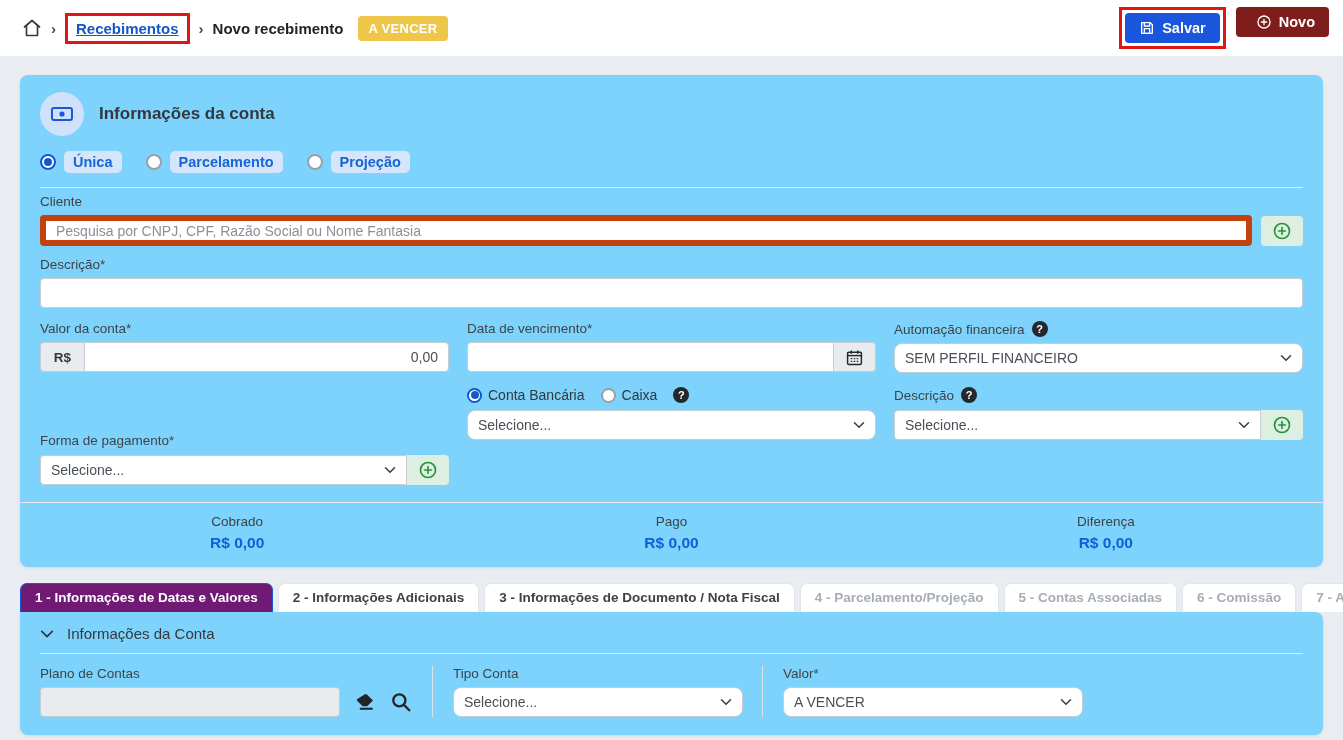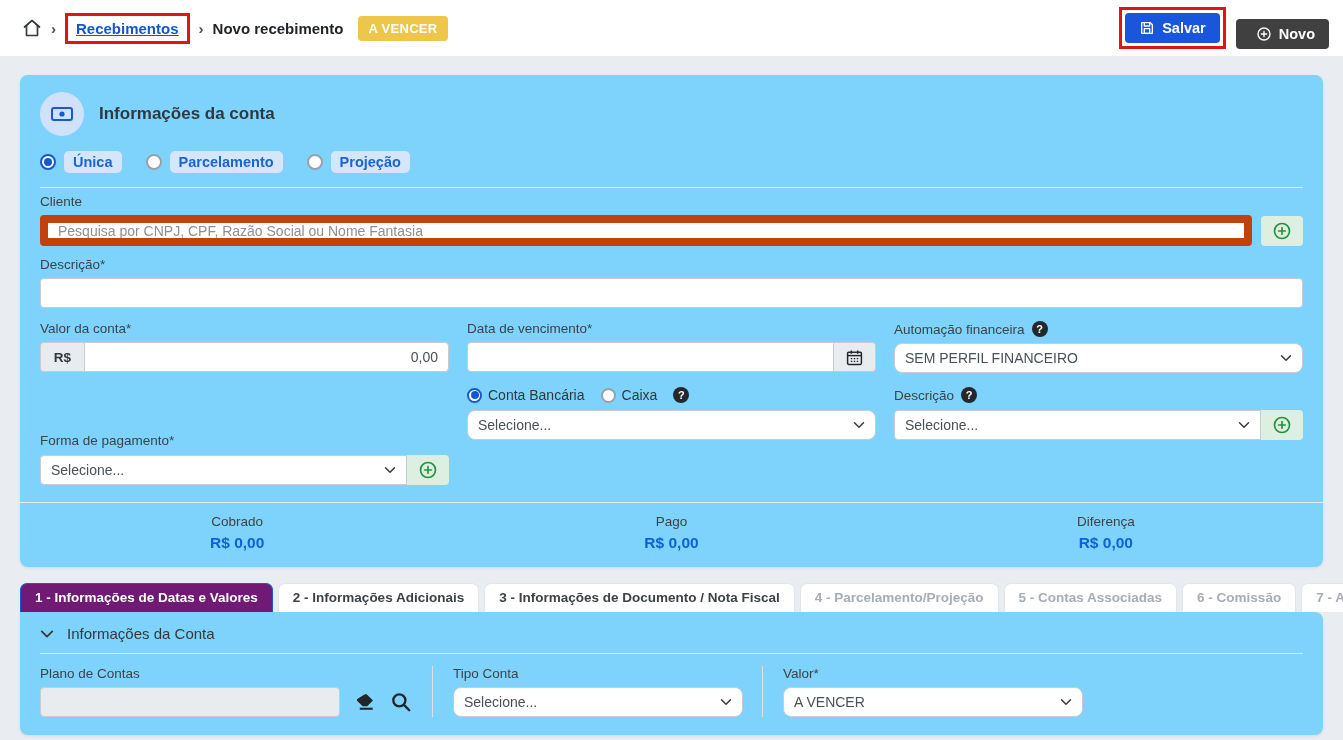--- a/index.html
+++ b/index.html
@@ -20,29 +20,29 @@
   .home-ic { width:20px; height:20px; color:#343a40; display:inline-flex; }
   .bc-sep { color:#495057; font-size:15px; font-weight:bold; }
   .red-box { border:3px solid #e01616; display:inline-flex; align-items:center; }
   .bc-link-box { padding:4px 8px;align-items:center; }
   .bc-link { color:#1257c9; font-weight:bold; text-decoration:underline; cursor:pointer; }
   .bc-current { color:#212529; font-weight:bold; }
   .badge {
     background:#edc64a; color:#ffffff; font-weight:bold; font-size:13px;
     padding:5px 10px; border-radius:4px; margin-left:6px; letter-spacing:.3px;
   }
-  .top-actions { display:flex; align-items:flex-end; gap:10px; }
+  .top-actions { display:flex; align-items:flex-start; gap:10px; }
   .btn {
     display:inline-flex; align-items:center; gap:7px;
     border:none; border-radius:4px; padding:7px 14px;
     font-family:inherit; font-size:14.5px; font-weight:bold; color:#fff; cursor:pointer;
   }
   .btn svg { width:16px; height:16px; }
   .btn-save { background:#1a56db; }
-  .btn-new  { background:#404040;padding-left:20px; }
+  .btn-new  { background:#7f1d1d;padding-left:20px; }
   .save-box { padding:3px; }
   
   .content { padding:19px 20px 0; }
   .card {
     background:#7dd3fc; border-radius:8px;
     box-shadow:0 1px 3px rgba(40,60,90,.10);
   }
   
   .card1 { padding:17px 20px 0; }
   .card-head { display:flex; align-items:center; gap:15px; }
@@ -71,21 +71,21 @@
     width:16px; height:16px; border-radius:50%; background:#24282c; color:#fff;
     font-size:11px; font-weight:bold; display:inline-flex; align-items:center; justify-content:center;
   }
   .inp {
     height:30px; border:1px solid #c6ccd2; border-radius:4px;
     padding:0 10px; font-family:inherit; font-size:14px; color:#495057; background:#fff;
     width:100%; outline:none;
   }
   .inp::placeholder { color:#8a9097; }
   .cliente-row { display:flex; align-items:center; gap:9px; }
-  .inp-focus { border:8px solid #c2410c; height:31px; }
+  .inp-focus { border:6px solid #c2410c; height:31px; }
   .addon-btn {
     width:42px; height:30px; border-radius:4px; background:#dcefe0; border:none;
     display:inline-flex; align-items:center; justify-content:center; cursor:pointer; flex:0 0 auto;
   }
   .addon-btn svg { width:20px; height:20px; }
   .grid3 { display:grid; grid-template-columns:1fr 1fr 1fr; column-gap:18px; margin-top:13px; }
   .igroup { display:flex; }
   .ig-pre {
     background:#e9ecef; border:1px solid #c6ccd2; border-right:none;
     border-radius:4px 0 0 4px; min-width:44px; display:flex; align-items:center; justify-content:center;

